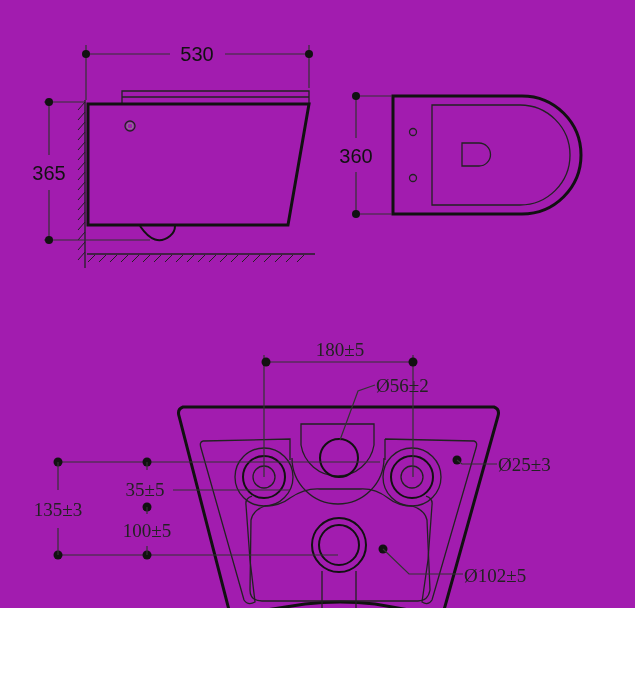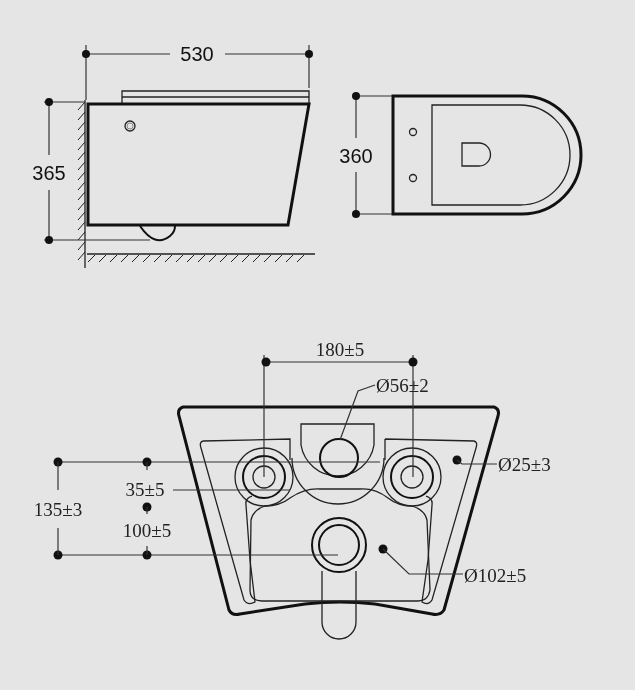--- a/index.html
+++ b/index.html
@@ -1,16 +1,16 @@
 <!DOCTYPE html>
 <html><head>
 <meta charset="utf-8">
 <style>
   html, body { margin: 0; padding: 0; background: #ffffff; }
-  #canvas { position: relative; width: 635px; height: 690px; background: #e5e5e5; overflow: hidden; }
+  #canvas { position: relative; width: 635px; height: 608px; background: #a21caf; overflow: hidden; }
   svg { position: absolute; left: 0; top: 0; }
   .lbl-sans { font-family: "Liberation Sans", "DejaVu Sans", sans-serif; font-size: 20px; fill: #111; }
   .lbl-serif { font-family: "Liberation Serif", "DejaVu Serif", serif; font-size: 19px; fill: #222; }
   .thick { stroke: #111; stroke-width: 3; fill: none; }
   .mid { stroke: #111; stroke-width: 2; fill: none; }
   .thin { stroke: #222; stroke-width: 1.3; fill: none; }
   .dim { stroke: #333; stroke-width: 1.2; fill: none; }
   .hatch { stroke: #222; stroke-width: 1; }
 </style>
 </head>

